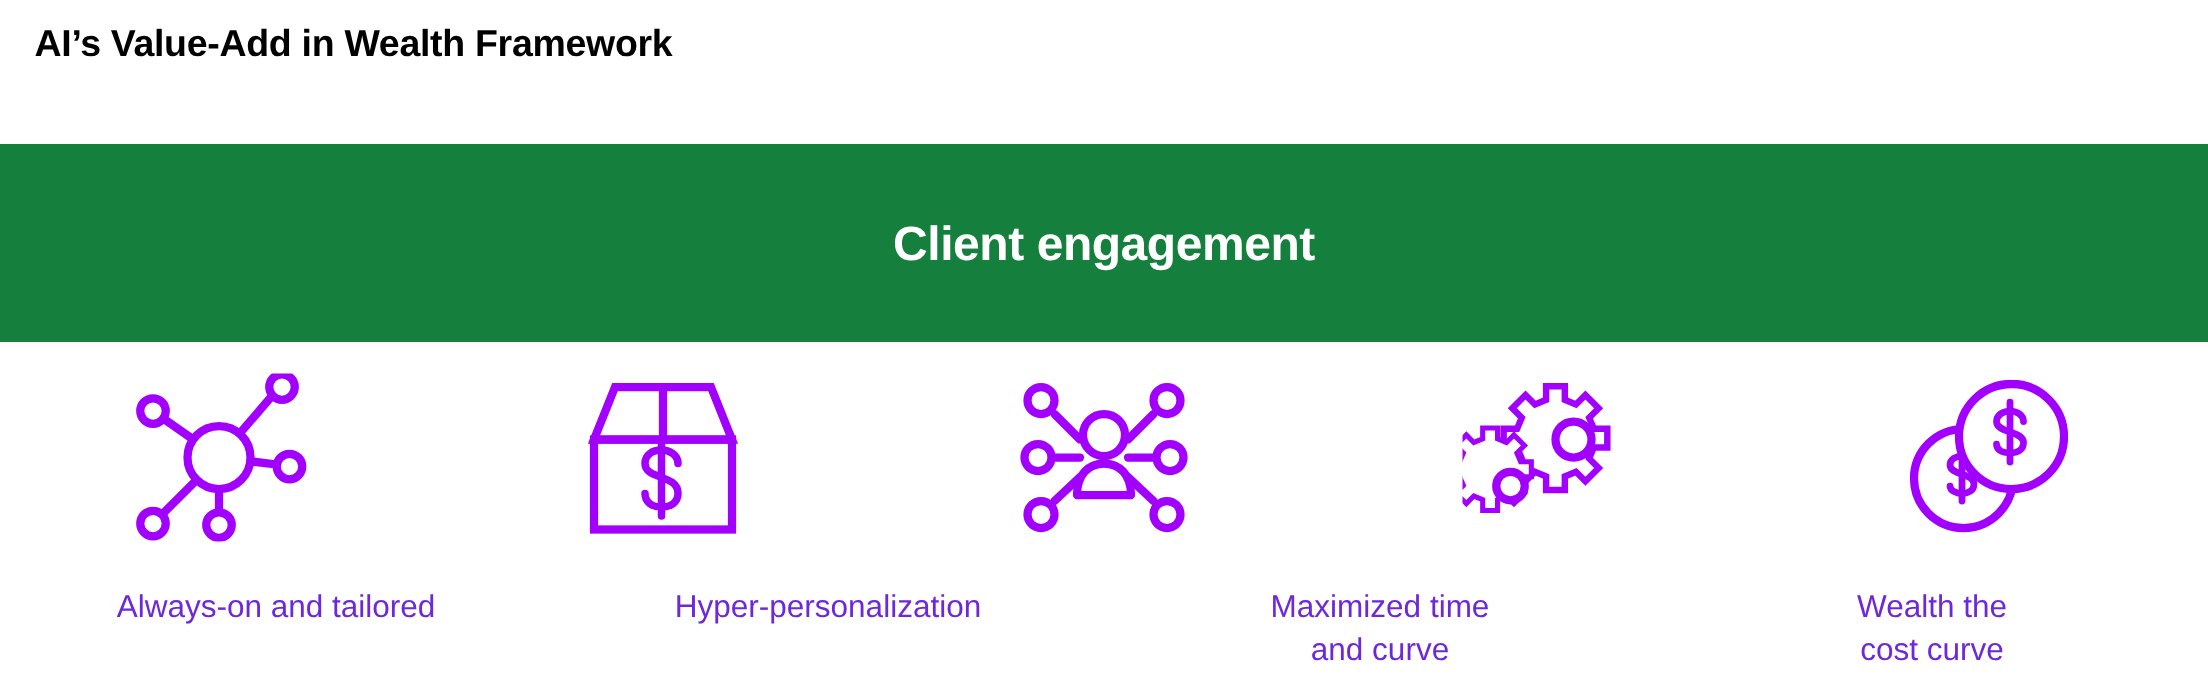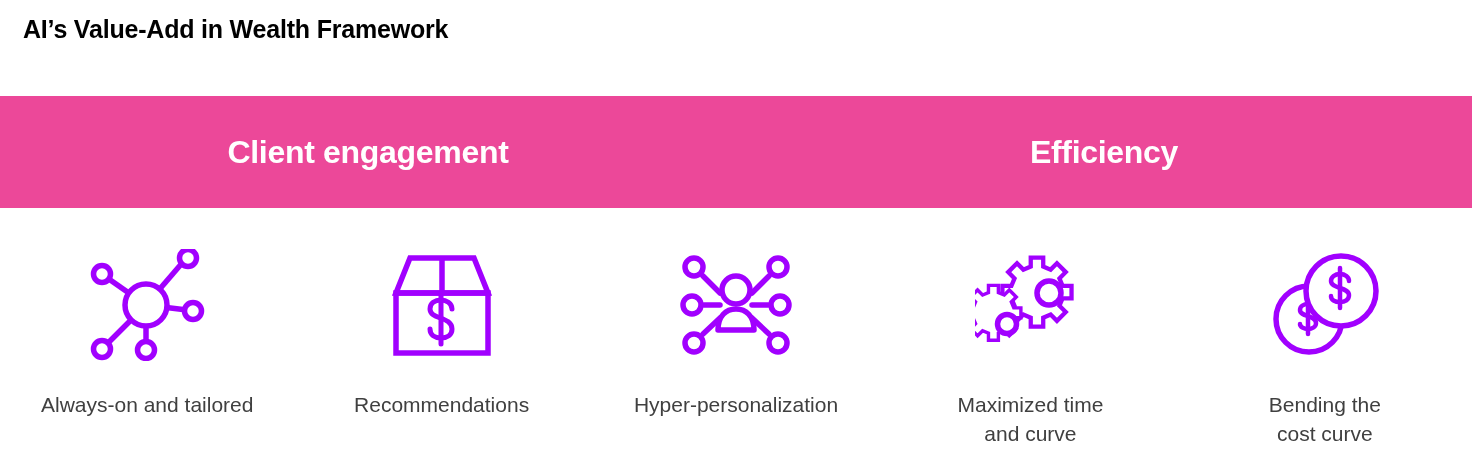--- a/index.html
+++ b/index.html
@@ -29,22 +29,22 @@
     white-space: nowrap;
     margin-left: 13px;
   }
 
   
   .header-band {
     position: absolute;
     left: 0;
     top: 96px;
     width: 1472px;
-    height: 112px;
-    background: #ec4899;
+    height: 132px;
+    background: #15803d;
     display: flex;
     flex-direction: row;
   }
   .header-cell {
     flex: 1 1 0;
     display: flex;
     align-items: center;
     justify-content: center;
     text-align: center;
     padding: 0 6px;
@@ -90,42 +90,39 @@
   }
   .caption-cell {
     flex: 1 1 0;
     text-align: center;
     padding: 0 10px;
     box-sizing: border-box;
   }
   .caption-label {
     font-size: 21px;
     line-height: 29px;
-    color: #404040;
+    color: #6d28d9;
     font-weight: normal;
     white-space: pre-line;
   }
 </style>
 </head>
 <body>
 
 <div class="page-title">AI’s Value-Add in Wealth Framework</div>
 
 <div class="header-band">
 
   <div class="header-cell">
     <div class="header-label">Client
 engagement</div>
   </div>
 
 
 
-  <div class="header-cell">
-    <div class="header-label">Efficiency</div>
-  </div>
 
 
 </div>
 
 <div class="icon-row">
 
   <div class="icon-cell">
     <svg width="122" height="112" viewBox="0 0 122 112" fill="none">
       <g stroke="#A100FF" stroke-width="5.5" fill="none">
 
@@ -241,31 +238,28 @@
   </div>
 
 </div>
 
 <div class="caption-row">
 
   <div class="caption-cell">
     <div class="caption-label">Always-on and tailored</div>
   </div>
 
-  <div class="caption-cell">
-    <div class="caption-label">Recommendations</div>
-  </div>
 
   <div class="caption-cell">
     <div class="caption-label">Hyper-personalization</div>
   </div>
 
   <div class="caption-cell">
     <div class="caption-label">Maximized time
 and curve</div>
   </div>
 
   <div class="caption-cell">
-    <div class="caption-label">Bending the
+    <div class="caption-label">Wealth the
 cost curve</div>
   </div>
 
 </div>
 
 </body></html>

